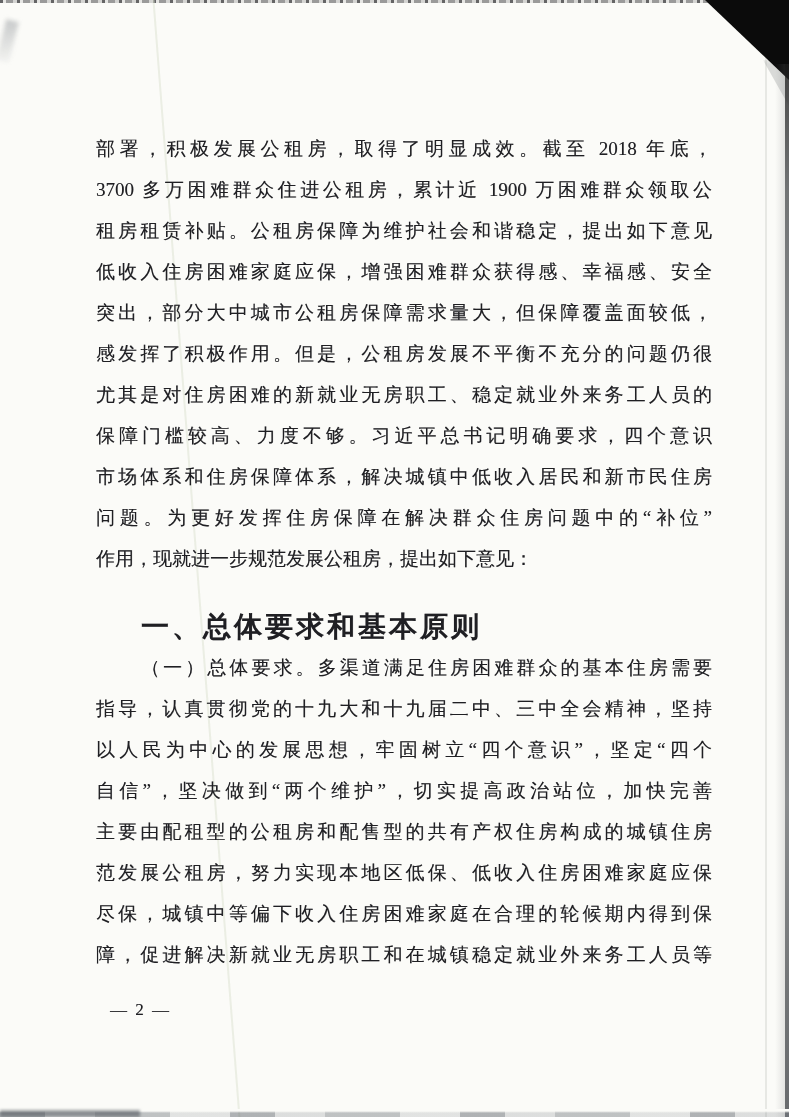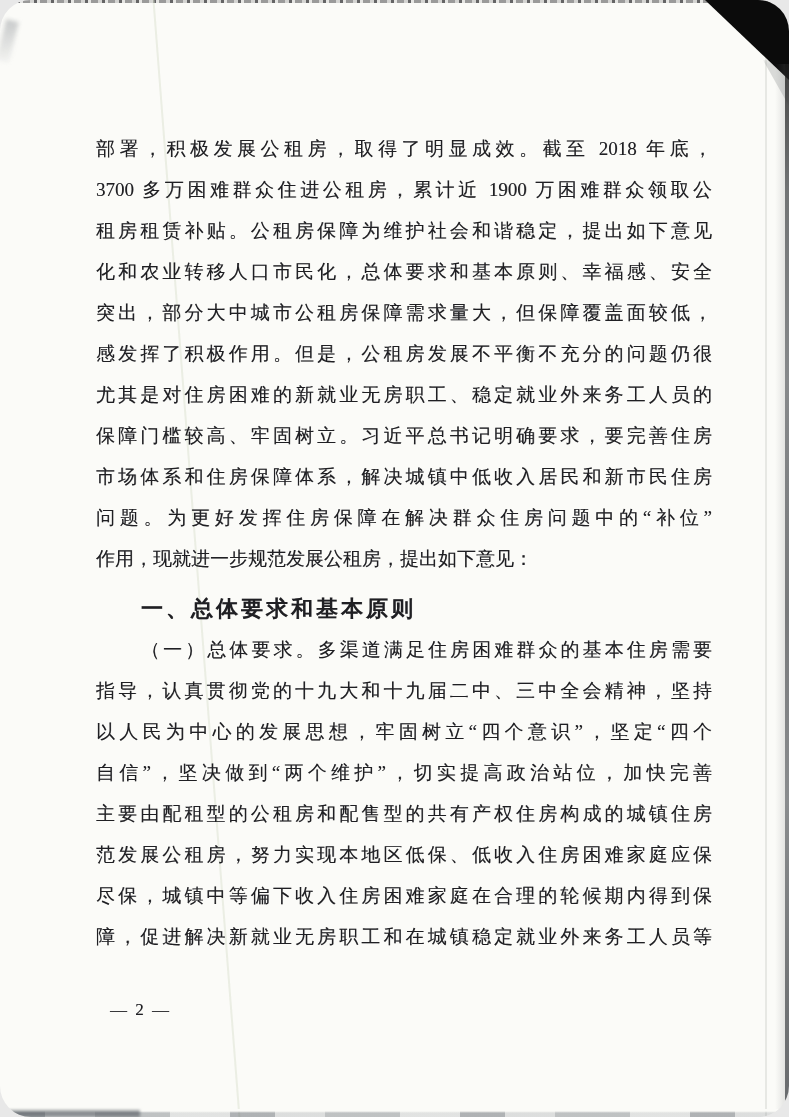--- a/index.html
+++ b/index.html
@@ -2,21 +2,20 @@
 <html style="--paper: #fbfbf8; --ink: #1f1f23; --black: #0b0b0b; --edge: #5a5d60; --tint: #dfe4d4;"><head>
 <meta charset="utf-8">
 <style>
   html,body{margin:0;padding:0;background:#e8e8e8;}
   .page{
     position:relative;
     width:789px;height:1117px;
     background:var(--paper,#fbfbf8);
     overflow:hidden;
     font-family:"Liberation Serif", serif;
-    border-radius:31px;
   }
   
   .top-edge{
     position:absolute;top:0;left:0;width:789px;height:3px;
     background:repeating-linear-gradient(90deg,
       rgba(30,30,33,.85) 0 3px, rgba(30,30,33,.12) 3px 6px,
       rgba(30,30,33,.55) 6px 13px, rgba(30,30,33,.22) 13px 17px);
     opacity:.8;
   }
   .corner-tri{
@@ -87,24 +86,24 @@
   .line.justify{
     white-space:normal;
     text-align:justify;
     text-align-last:justify;
     text-justify:inter-character;
   }
   .line.indent{text-indent:45px;}
   .line.heading{
     font-family:"Liberation Sans", sans-serif;
     font-weight:700;
-    font-size:22px;
+    font-size:28px;
     letter-spacing:3px;
     padding-left:45px;
-    margin-top:9px;
+    margin-top:27px;
     text-align:left;
     text-align-last:left;
   }
   .page-number{
     position:absolute;left:110px;top:1000px;
     font-size:17px;letter-spacing:2px;
     color:var(--ink,#1f1f23);
     text-shadow:.3px .3px .6px rgba(40,40,45,.45);
   }
 </style>
@@ -120,25 +119,25 @@
   <div class="corner-tri"></div>
   <div class="right-shade"></div>
   <div class="right-edge"></div>
   <div class="bottom-edge"></div>
   <div class="bottom-smudge"></div>
 
   <div class="textblock">
       <div class="line justify">部署，积极发展公租房，取得了明显成效。截至 2018 年底，</div>
       <div class="line justify">3700 多万困难群众住进公租房，累计近 1900 万困难群众领取公</div>
       <div class="line justify">租房租赁补贴。公租房保障为维护社会和谐稳定，提出如下意见</div>
-      <div class="line justify">化和农业转移人口市民化，总体要求和基本原则、幸福感、安全</div>
+      <div class="line justify">低收入住房困难家庭应保，增强困难群众获得感、幸福感、安全</div>
       <div class="line justify">突出，部分大中城市公租房保障需求量大，但保障覆盖面较低，</div>
       <div class="line justify">感发挥了积极作用。但是，公租房发展不平衡不充分的问题仍很</div>
       <div class="line justify">尤其是对住房困难的新就业无房职工、稳定就业外来务工人员的</div>
-      <div class="line justify">保障门槛较高、牢固树立。习近平总书记明确要求，要完善住房</div>
+      <div class="line justify">保障门槛较高、力度不够。习近平总书记明确要求，四个意识</div>
       <div class="line justify">市场体系和住房保障体系，解决城镇中低收入居民和新市民住房</div>
       <div class="line justify">问题。为更好发挥住房保障在解决群众住房问题中的“补位”</div>
       <div class="line left">作用，现就进一步规范发展公租房，提出如下意见：</div>
       <div class="line heading">一、总体要求和基本原则</div>
       <div class="line justify indent">（一）总体要求。多渠道满足住房困难群众的基本住房需要</div>
       <div class="line justify">指导，认真贯彻党的十九大和十九届二中、三中全会精神，坚持</div>
       <div class="line justify">以人民为中心的发展思想，牢固树立“四个意识”，坚定“四个</div>
       <div class="line justify">自信”，坚决做到“两个维护”，切实提高政治站位，加快完善</div>
       <div class="line justify">主要由配租型的公租房和配售型的共有产权住房构成的城镇住房</div>
       <div class="line justify">范发展公租房，努力实现本地区低保、低收入住房困难家庭应保</div>

